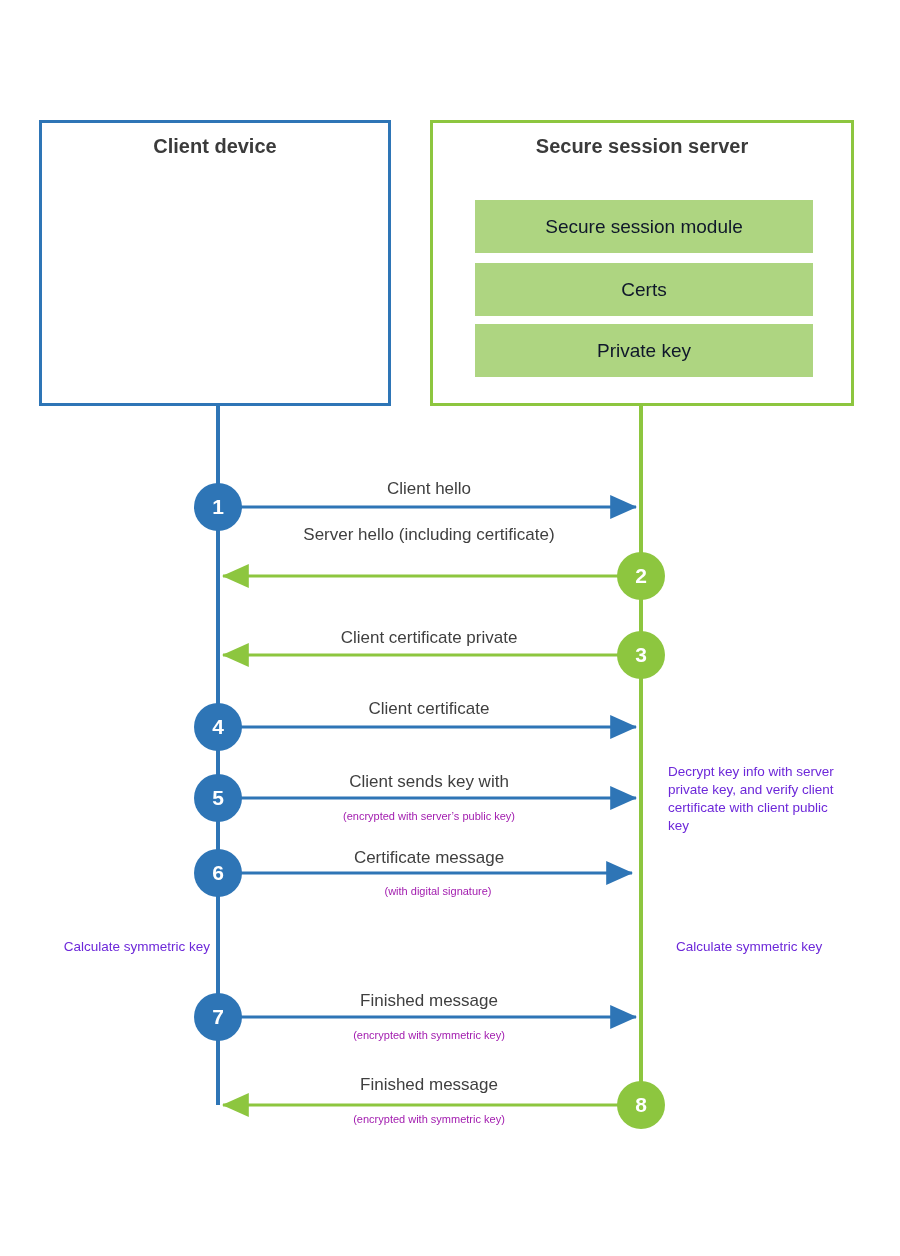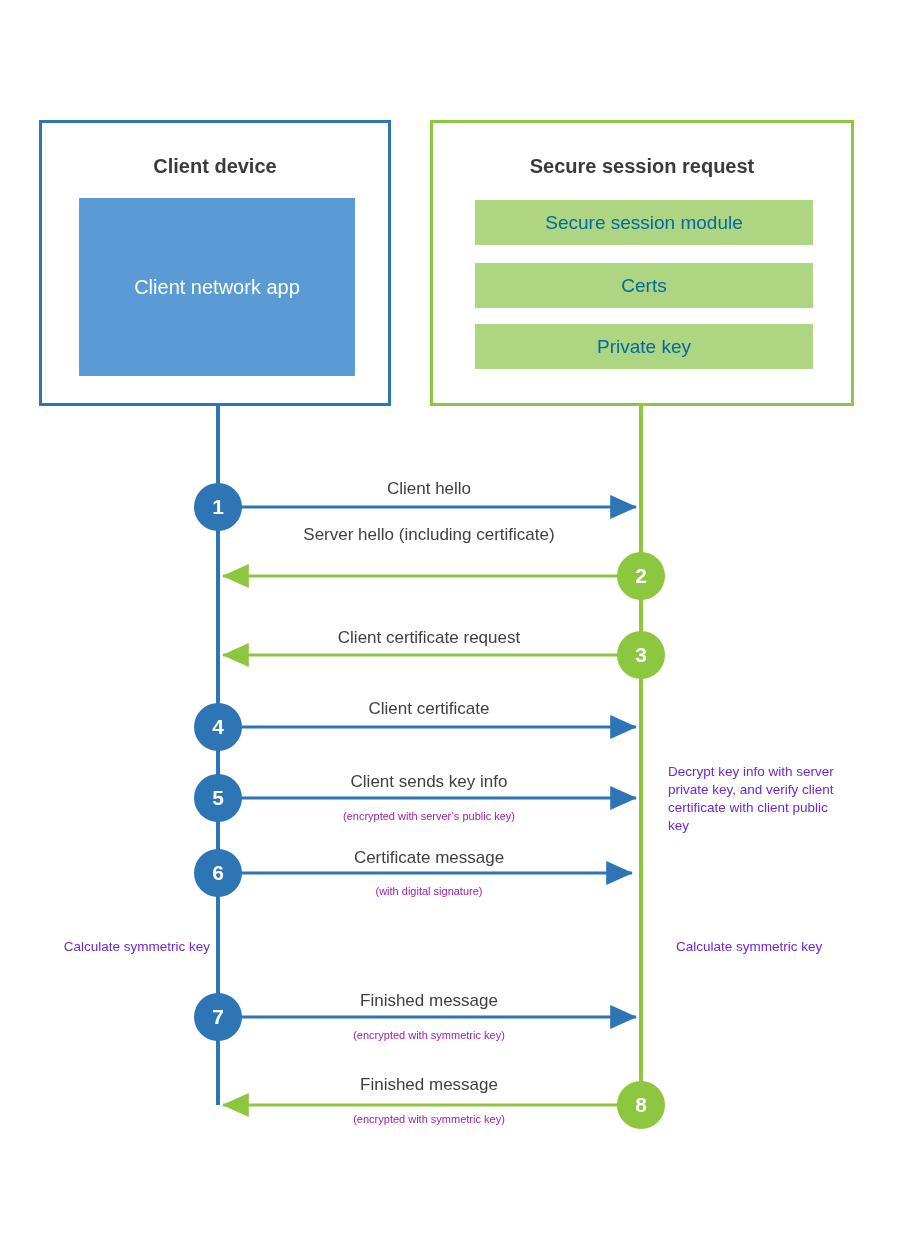--- a/index.html
+++ b/index.html
@@ -43,21 +43,21 @@
     border: 3px solid #2E75B6;
   }
   .server-box {
     left: 430px; top: 120px;
     width: 424px; height: 286px;
     border: 3px solid #8DC63F;
   }
   .entity-title {
     position: absolute;
     left: 0; right: 0;
-    top: 32px;
+    top: 12px;
     text-align: center;
     font-size: 20px;
     font-weight: bold;
     color: #3b3b3b;
   }
   .client-app-block {
     position: absolute;
     left: 37px;
     top: 75px;
     width: 276px;
@@ -70,23 +70,23 @@
     align-items: center;
     justify-content: center;
     text-align: center;
     padding: 0 10px;
     box-sizing: border-box;
   }
   .server-bar {
     position: absolute;
     left: 42px;
     width: 338px;
-    height: 45px;
+    height: 53px;
     background: #AED581;
-    color: #0369a1;
+    color: #0f172a;
     font-size: 19px;
     display: flex;
     align-items: center;
     justify-content: center;
     text-align: center;
   }
   .server-bar.b0 { top: 77px; }
   .server-bar.b1 { top: 140px; }
   .server-bar.b2 { top: 201px; }
 
@@ -147,25 +147,24 @@
   }
 </style>
 </head>
 <body>
 
 <div id="diagram-root">
 
 
   <div class="entity-box client-box">
     <div class="entity-title">Client device</div>
-    <div class="client-app-block">Client network app</div>
   </div>
 
   <div class="entity-box server-box">
-    <div class="entity-title">Secure session request</div>
+    <div class="entity-title">Secure session server</div>
     <div class="server-bar b0">Secure session module</div>
     <div class="server-bar b2">Private key</div>
     <div class="server-bar b1">Certs</div>
   </div>
 
   <svg class="flow" viewBox="0 0 900 1256">
     <defs>
       <marker id="arrow-blue" markerWidth="9" markerHeight="8" refX="8.6" refY="4" orient="auto" markerUnits="strokeWidth">
         <path d="M0,0 L9,4 L0,8 z" fill="#2E75B6"></path>
       </marker>
@@ -200,29 +199,29 @@
   <div class="step-circle client" style="left:194px; top:703px;">4</div>
   <div class="step-circle client" style="left:194px; top:774px;">5</div>
   <div class="step-circle client" style="left:194px; top:849px;">6</div>
   <div class="step-circle client" style="left:194px; top:993px;">7</div>
   <div class="step-circle server" style="left:617px; top:1081px;">8</div>
 
   <div class="msg-label" style="left:429px; top:479px;">Client hello</div>
 
   <div class="msg-label" style="left:429px; top:525px;">Server hello (including certificate)</div>
 
-  <div class="msg-label" style="left:429px; top:628px;">Client certificate request</div>
+  <div class="msg-label" style="left:429px; top:628px;">Client certificate private</div>
 
   <div class="msg-label" style="left:429px; top:699px;">Client certificate</div>
 
-  <div class="msg-label" style="left:429px; top:772px;">Client sends key info</div>
+  <div class="msg-label" style="left:429px; top:772px;">Client sends key with</div>
   <div class="msg-sublabel" style="left:429px; top:810px;">(encrypted with server’s public key)</div>
 
   <div class="msg-label" style="left:429px; top:848px;">Certificate message</div>
-  <div class="msg-sublabel" style="left:429px; top:885px;text-align:right;">(with digital signature)</div>
+  <div class="msg-sublabel" style="left:438px; top:885px;text-align:right;">(with digital signature)</div>
 
   <div class="msg-label" style="left:429px; top:991px;">Finished message</div>
   <div class="msg-sublabel" style="left:429px; top:1029px;">(encrypted with symmetric key)</div>
 
   <div class="msg-label" style="left:429px; top:1075px;">Finished message</div>
   <div class="msg-sublabel" style="left:429px; top:1113px;">(encrypted with symmetric key)</div>
 
   <div class="side-note right-note" style="left:668px; top:763px; width:175px;">Decrypt key info with server private key, and verify client certificate with client public key</div>
 
   <div class="side-note left-note" style="left:60px; top:938px; width:150px;">Calculate symmetric key</div>

